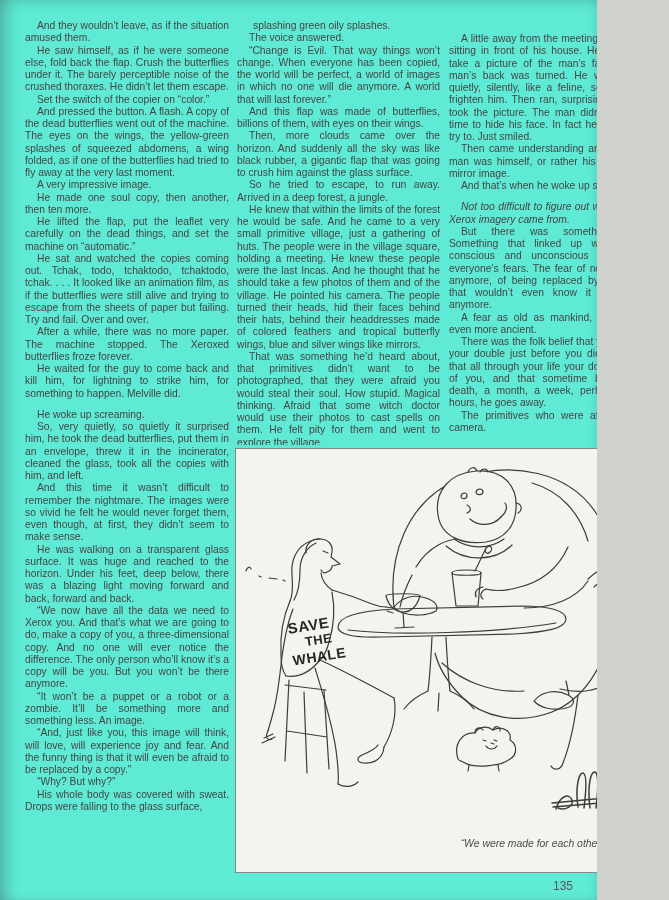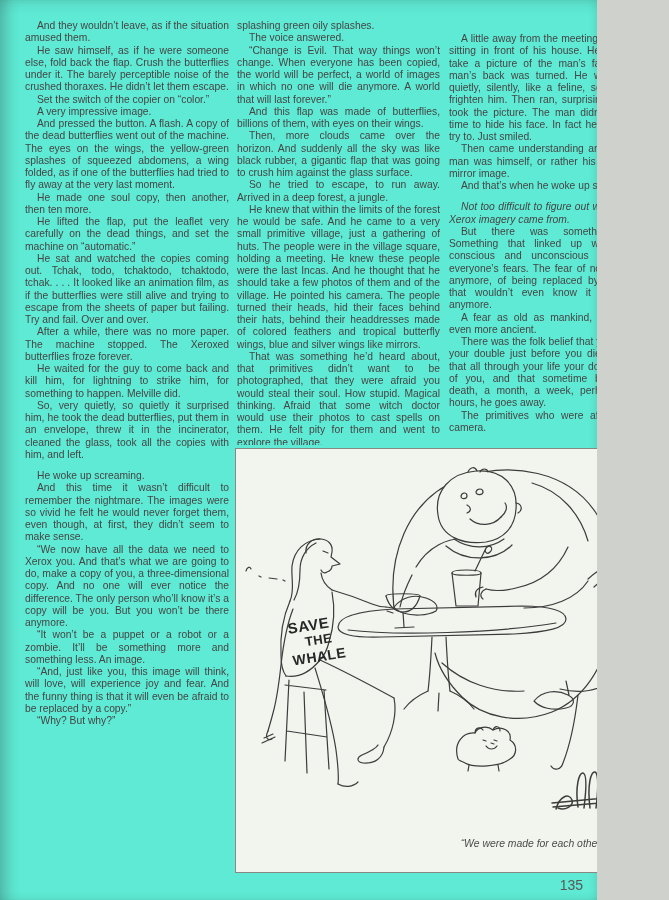--- a/index.html
+++ b/index.html
@@ -14,60 +14,62 @@
   }
   .col{
     position:absolute;top:20px;overflow:hidden;
     font-size:10.3px;line-height:12.25px;text-align:justify;
     color:#454545;
   }
   #col-1{left:25px;width:204px;height:872px;}
   #col-2{left:237px;width:203px;height:425px;}
   #col-3{left:449px;width:203px;height:425px;margin-top:13px;}
   .para{margin:0;text-indent:12px;}
-  .para.noindent{text-indent:0;}
+  .para.noindent{text-indent:0;margin-left:16px;}
   .para.space{margin-top:9px;}
   .para.italic{font-style:italic;}
   .it{}
   .cartoon-box{
     position:absolute;left:235px;top:448px;width:411px;height:423px;
     border:1px solid #868881;background:#f2f4ee;
   }
   .cartoon-box svg{position:absolute;left:0;top:0;}
   .caption{
     position:absolute;left:0;right:0;bottom:23px;text-align:right;
     font-size:10.4px;font-style:italic;color:#4c4c4c;
   }
   .page-number{
-    position:absolute;right:14px;bottom:7px;font-size:14px;color:#585858;
+    position:absolute;right:24px;bottom:7px;font-size:12px;color:#585858;
   }
 </style>
 </head>
 <body>
 
 <div class="page">
 
   <div class="col" id="col-1">
       <p class="para"><span>And they wouldn’t leave, as if the situation amused them.</span></p>
       <p class="para"><span>He saw himself, as if he were someone else, fold back the flap. Crush the butterflies under it. The barely perceptible noise of the crushed thoraxes. He didn’t let them escape.</span></p>
       <p class="para"><span>Set the switch of the copier on “color.”</span></p>
+      <p class="para"><span>And pressed the button. A flash. A copy of the dead butterflies went out of the machine. The eyes on the wings, the yellow-green splashes of squeezed abdomens, a wing folded, as if one of the butterflies had tried to fly away at the very last moment.</span></p>
       <p class="para"><span>A very impressive image.</span></p>
-      <p class="para"><span>And pressed the button. A flash. A copy of the dead butterflies went out of the machine. The eyes on the wings, the yellow-green splashes of squeezed abdomens, a wing folded, as if one of the butterflies had tried to fly away at the very last moment.</span></p>
       <p class="para"><span>He made one soul copy, then another, then ten more.</span></p>
       <p class="para"><span>He lifted the flap, put the leaflet very carefully on the dead things, and set the machine on “automatic.”</span></p>
       <p class="para"><span>He sat and watched the copies coming out. Tchak, todo, tchaktodo, tchaktodo, tchak. . . . It looked like an animation film, as if the butterflies were still alive and trying to escape from the sheets of paper but failing. Try and fail. Over and over.</span></p>
       <p class="para"><span>After a while, there was no more paper. The machine stopped. The Xeroxed butterflies froze forever.</span></p>
       <p class="para"><span>He waited for the guy to come back and kill him, for lightning to strike him, for </span><span class="it">something</span><span> to happen. Melville did.</span></p>
+      <p class="para space"><span>He woke up screaming.</span></p>
       <p class="para"><span>So, very quietly, so quietly it surprised him, he took the dead butterflies, put them in an envelope, threw it in the incinerator, cleaned the glass, took all the copies with him, and left.</span></p>
-      <p class="para space"><span>He woke up screaming.</span></p>
       <p class="para"><span>And this time it wasn’t difficult to remember the nightmare. The images were so vivid he felt he would never forget them, even though, at first, they didn’t seem to make sense.</span></p>
+      <p class="para"><span>He was walking on a transparent glass surface. It was huge and reached to the horizon. Under his feet, deep below, there was a blazing light moving forward and back, forward and back.</span></p>
       <p class="para"><span>“We now have all the data we need to Xerox you. And that’s what we are going to do, make a copy of you, a three-dimensional copy. And no one will ever notice the difference. The only person who’ll know it’s a copy will be you. But you won’t be there anymore.</span></p>
       <p class="para"><span>“It won’t be a puppet or a robot or a zombie. It’ll be something more and something less. An image.</span></p>
       <p class="para"><span>“And, just like you, this image will think, will love, will experience joy and fear. And the funny thing is that it will even be afraid to be replaced by a copy.”</span></p>
       <p class="para"><span>“Why? But why?”</span></p>
+      <p class="para"><span>His whole body was covered with sweat. Drops were falling to the glass surface,</span></p>
     </div>
   <div class="col" id="col-2">
       <p class="para noindent"><span>splashing green oily splashes.</span></p>
       <p class="para"><span>The voice answered.</span></p>
       <p class="para"><span>“Change is Evil. That way things won’t change. When everyone has been copied, the world will be perfect, a world of images in which no one will die anymore. A world that will last forever.”</span></p>
       <p class="para"><span>And this flap was made of butterflies, billions of them, with eyes on their wings.</span></p>
       <p class="para"><span>Then, more clouds came over the horizon. And suddenly all the sky was like black rubber, a gigantic flap that was going to crush him against the glass surface.</span></p>
       <p class="para"><span>So he tried to escape, to run away. Arrived in a deep forest, a jungle.</span></p>
       <p class="para"><span>He knew that within the limits of the forest he would be safe. And he came to a very small primitive village, just a gathering of huts. The people were in the village square, holding a meeting. He knew these people were the last Incas. And he thought that he should take a few photos of them and of the village. He pointed his camera. The people turned their heads, hid their faces behind their hats, behind their headdresses made of colored feathers and tropical butterfly wings, blue and silver wings like mirrors.</span></p>
       <p class="para"><span>That was something he’d heard about, that primitives didn’t want to be photographed, that they were afraid you would steal their soul. How stupid. Magical thinking. Afraid that some witch doctor would use their photos to cast spells on them. He felt pity for them and went to explore the village.</span></p>

